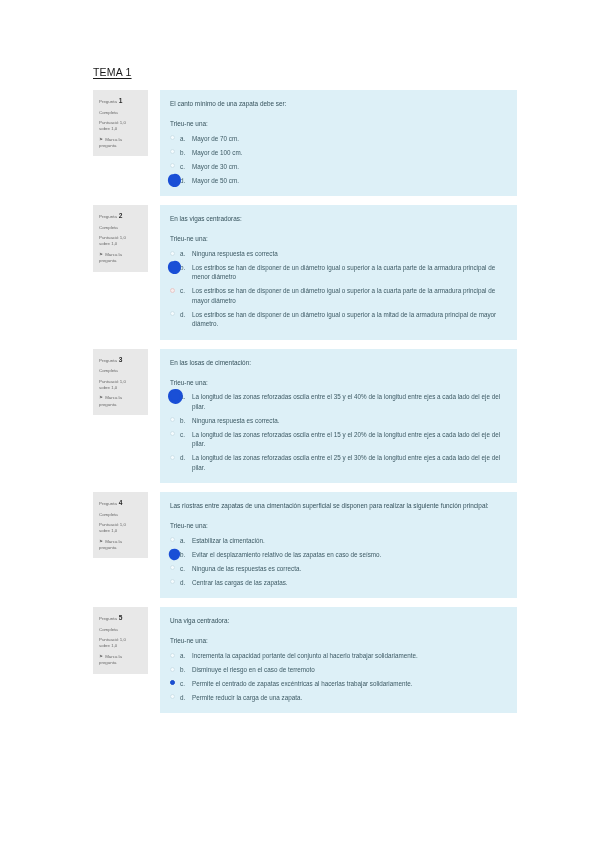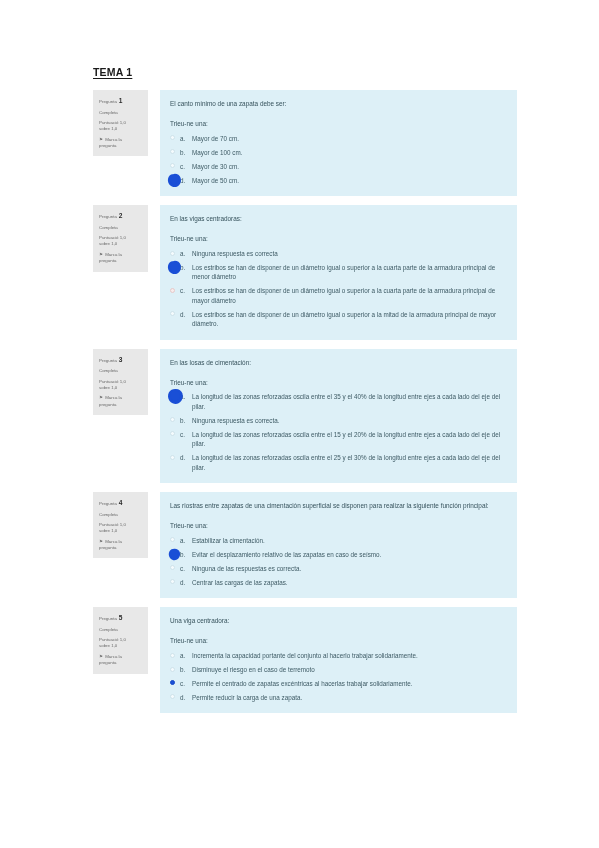--- a/index.html
+++ b/index.html
@@ -25,21 +25,21 @@
     height: 848px;
     background: #fff;
   }
 
   
   .tema-heading {
     position: absolute;
     left: 93px;
     top: 66px;
     font-size: 10.5px;
-    font-weight: bold;
+    font-weight: normal;
     color: #1a1a1a;
     letter-spacing: 0.2px;
     text-decoration: underline;
     text-underline-offset: 2px;
   }
 
   
   .questions {
     position: absolute;
     left: 93px;

